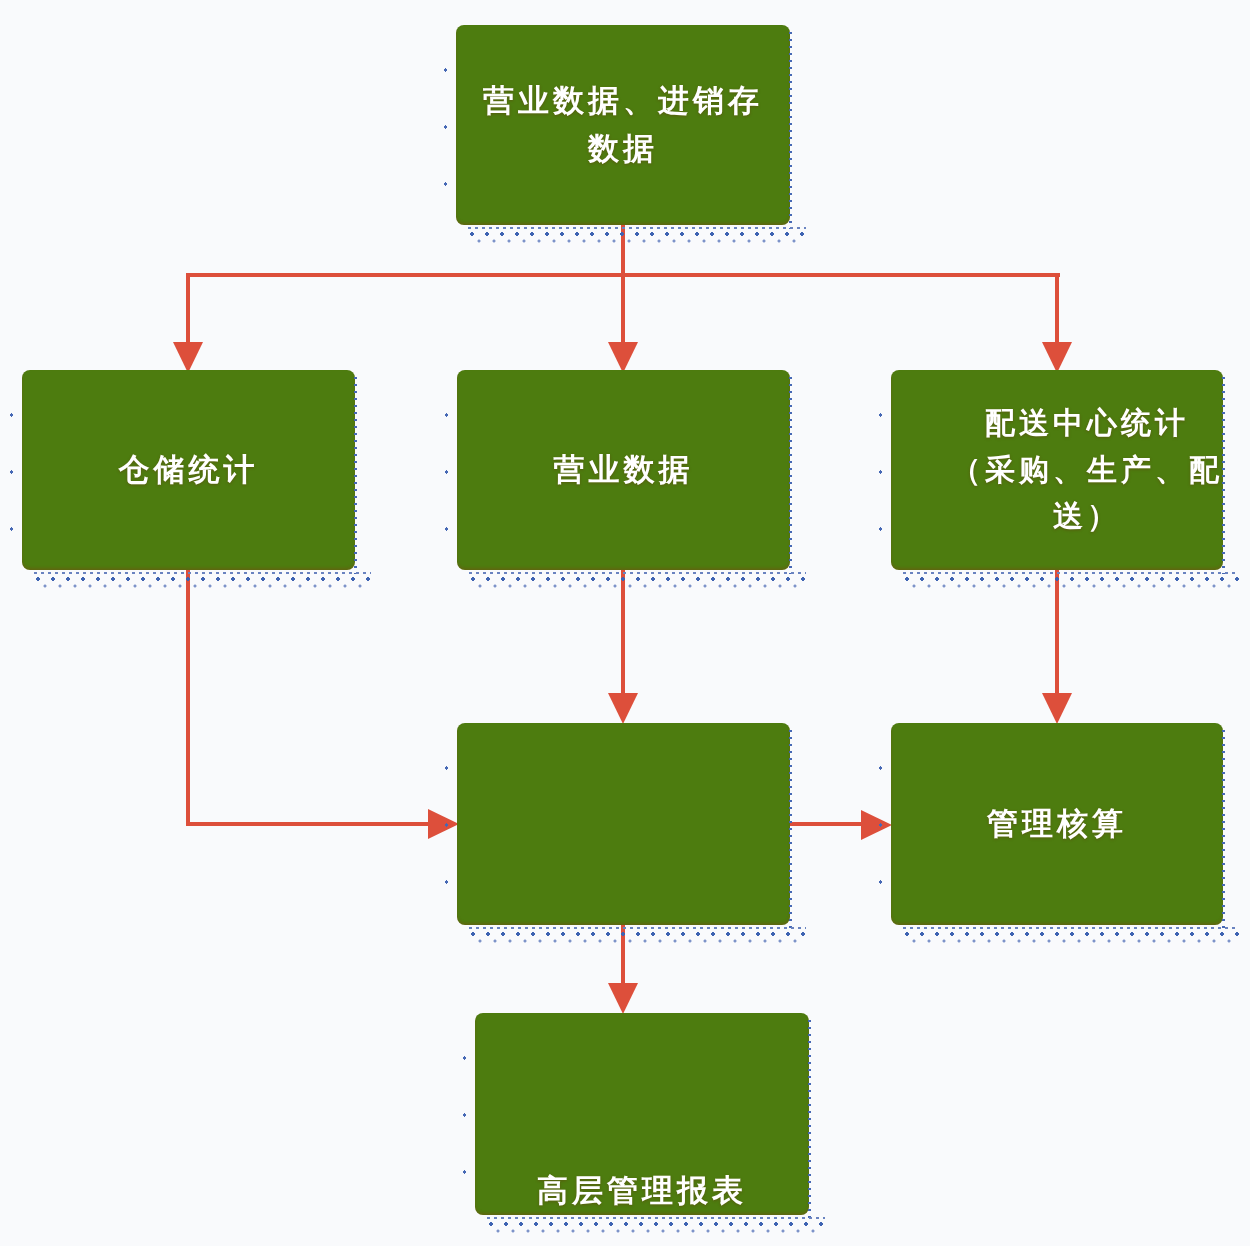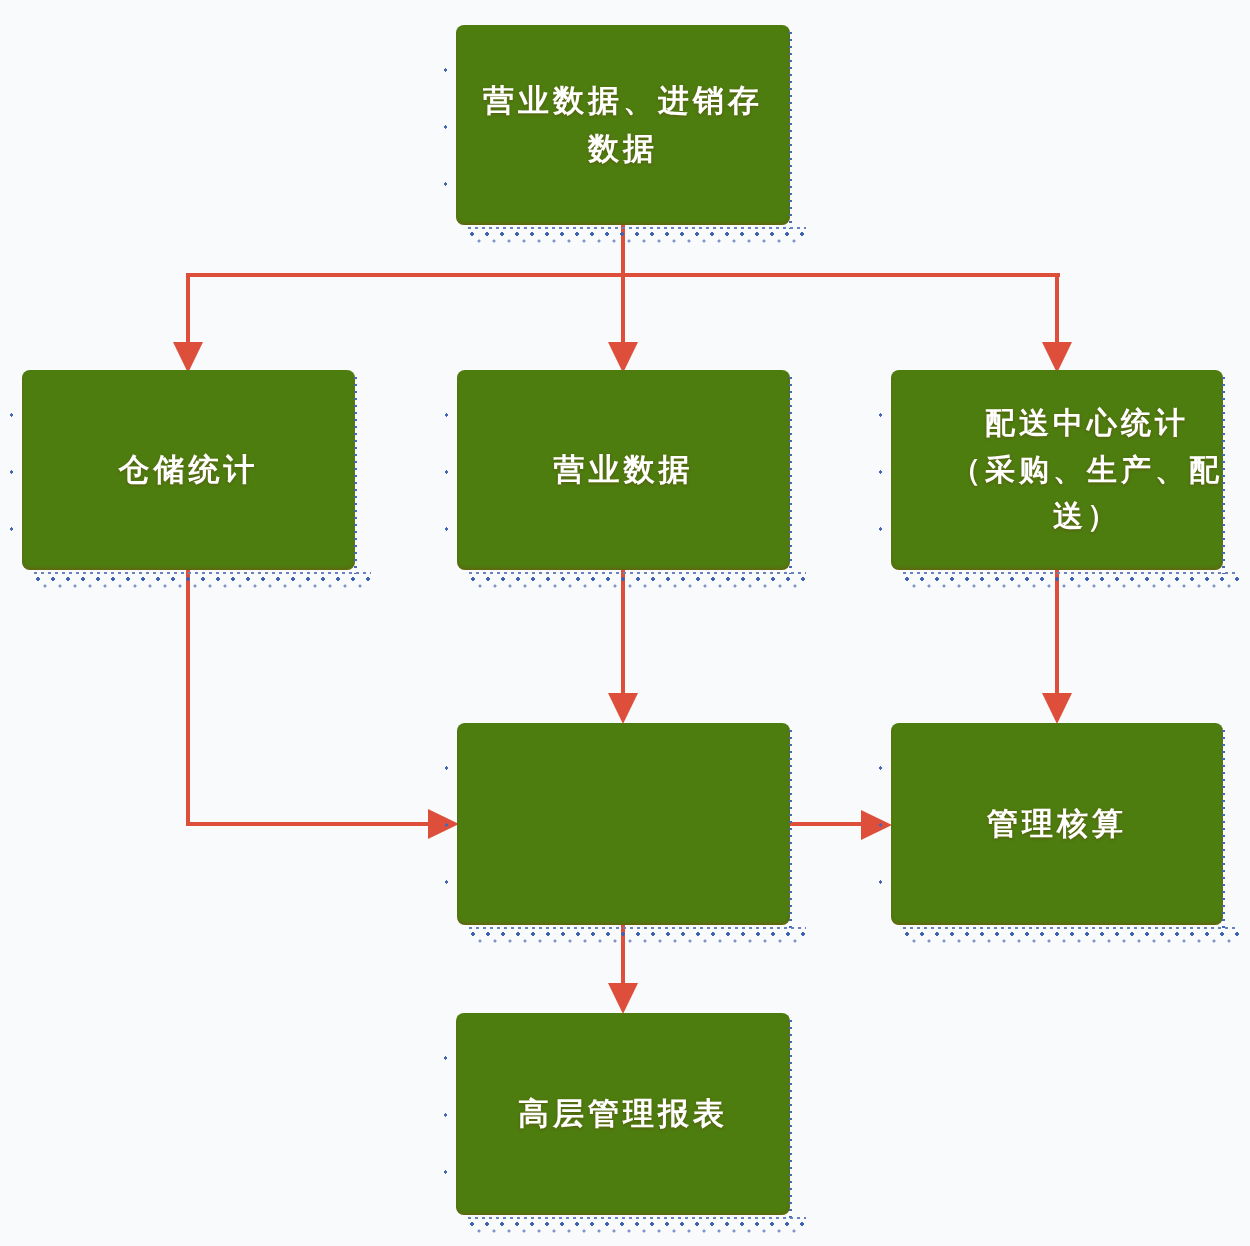--- a/index.html
+++ b/index.html
@@ -55,21 +55,21 @@
     background-size:5px 57px;background-repeat:repeat-y;
     pointer-events:none;
   }
 
   #n-source       {left:456px;top:25px;  width:334px;height:200px;}
   #n-warehouse    {left:22px; top:370px; width:333px;height:200px;}
   #n-revenue      {left:457px;top:370px; width:333px;height:200px;}
   #n-distribution {left:891px;top:370px; width:332px;height:200px;font-size:30px;justify-content:flex-end;}
   #n-cost         {left:457px;top:723px; width:333px;height:202px;}
   #n-management   {left:891px;top:723px; width:332px;height:202px;}
-  #n-report       {left:456px;top:1013px;width:334px;height:202px;}
+  #n-report       {left:475px;top:1013px;width:334px;height:202px;align-items:flex-end;}
 
   
   .edge{position:absolute;background:#dd4f3b;}
   .head-down{
     position:absolute;width:0;height:0;
     border-left:15px solid transparent;
     border-right:15px solid transparent;
     border-top:31px solid #dd4f3b;
   }
   .head-right{

